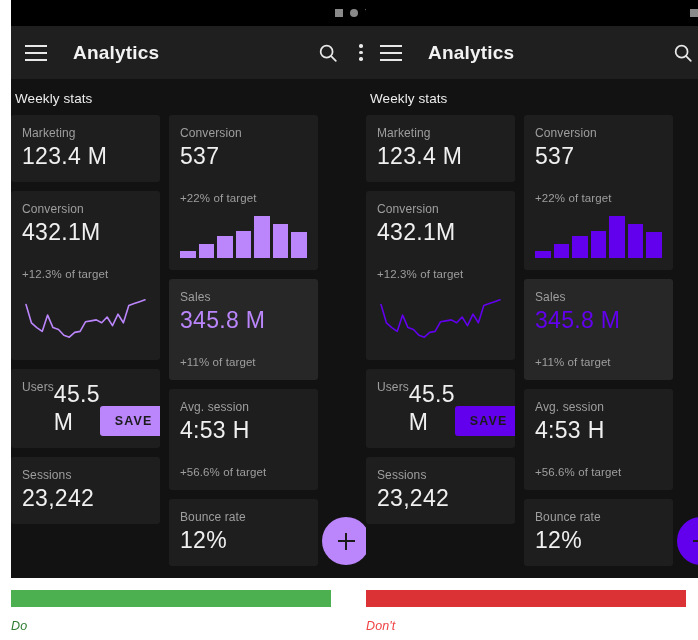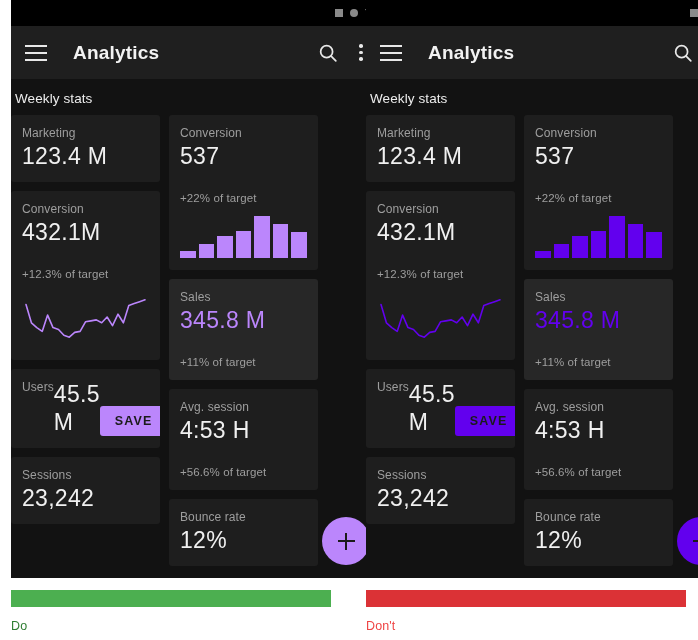--- a/index.html
+++ b/index.html
@@ -109,21 +109,21 @@
     display: flex; align-items: center; justify-content: center;
     border: none; cursor: pointer;
   }
   .fab .plus { position: relative; width: 17px; height: 17px; }
   .fab .plus i { position: absolute; background: #1b1b1b; }
   .fab .plus i:nth-child(1) { left: 0; top: 7.5px; width: 17px; height: 2px; }
   .fab .plus i:nth-child(2) { top: 0; left: 7.5px; width: 2px; height: 17px; }
 
   
   .rule { height: 17px; margin-top: 12px; }
-  .caption { font-size: 12.5px; margin-top: 12px; letter-spacing: .1px; }
+  .caption { font-size: 12.5px; margin-top: 12px; letter-spacing: .1px; font-style: italic; }
 </style>
 </head>
 <body>
 
 <div class="stage">
 
   <div class="panel left">
     <div class="phone">
 
       <div class="statusbar">

